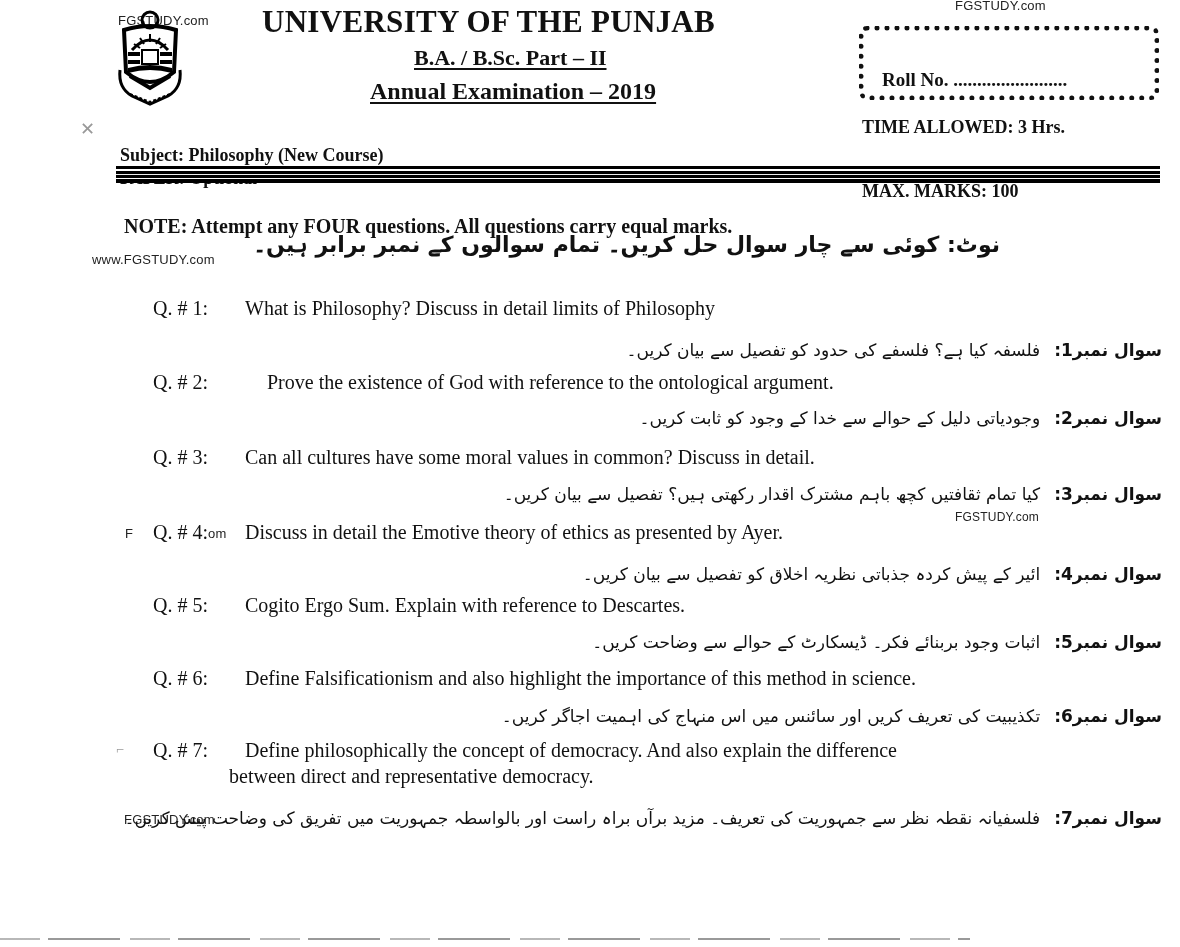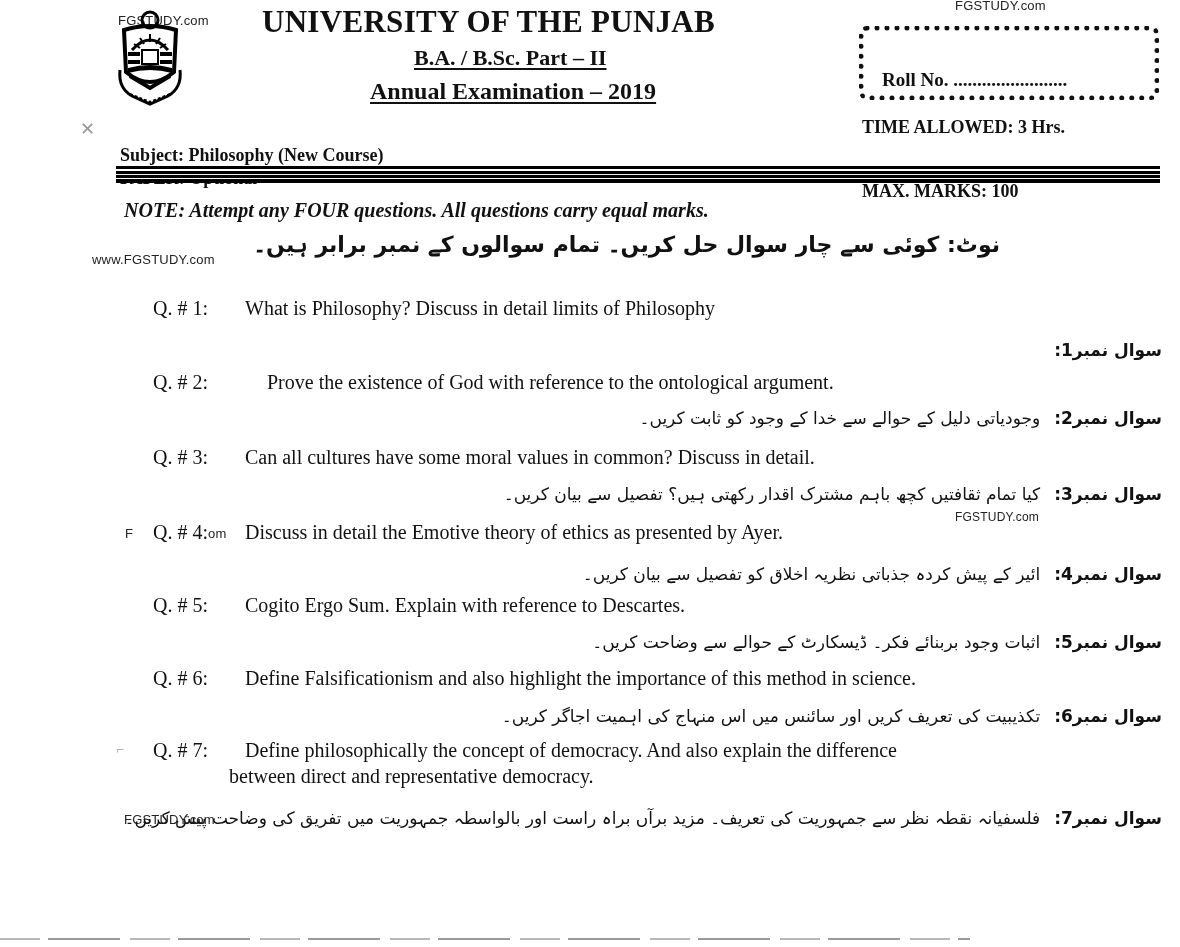--- a/index.html
+++ b/index.html
@@ -100,24 +100,23 @@
       top: 166px;
       width: 1044px;
       height: 17px;
       background:
         linear-gradient(#000 0 3px, #fff 3px 5px, #000 5px 8px, #eee 8px 9px, #000 9px 12px, #fff 12px 13px, #000 13px 17px);
     }
 
     .note-en {
       position: absolute;
       left: 124px;
-      top: 199px;
+      top: 215px;
       font-size: 20px;
       font-weight: bold;
-      font-style: italic;
       white-space: nowrap;
       text-align: center;
     }
     .note-ur {
       position: absolute;
       right: 180px;
       top: 232px;
       font-size: 22px;
       direction: rtl;
       font-weight: bold;
@@ -214,20 +213,21 @@
 
 <div class="note-en">NOTE: Attempt any FOUR questions. All questions carry equal marks.</div>
 <div class="note-ur">نوٹ: کوئی سے چار سوال حل کریں۔ تمام سوالوں کے نمبر برابر ہیں۔</div>
 
 <div class="q-en" style="left:137px; top:297px;">
   <span class="q-num">Q. # 1:</span>
   <span class="q-text">What is Philosophy? Discuss in detail limits of Philosophy</span>
 </div>
 <div class="q-ur" style="top:340px;">
   <span class="q-ur-label">سوال نمبر1:</span>
+  <span>فلسفہ کیا ہے؟ فلسفے کی حدود کو تفصیل سے بیان کریں۔</span>
 </div>
 
 <div class="q-en" style="left:137px; top:371px;gap:22px;">
   <span class="q-num">Q. # 2:</span>
   <span class="q-text">Prove the existence of God with reference to the ontological argument.</span>
 </div>
 <div class="q-ur" style="top:408px;">
   <span class="q-ur-label">سوال نمبر2:</span>
   <span>وجودیاتی دلیل کے حوالے سے خدا کے وجود کو ثابت کریں۔</span>
 </div>

